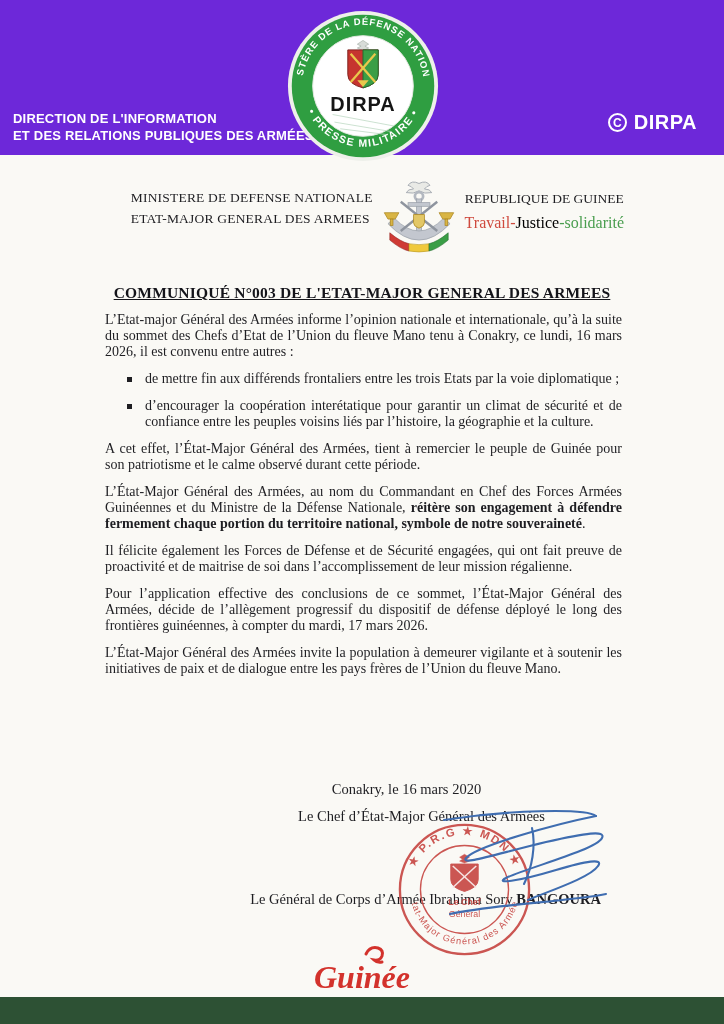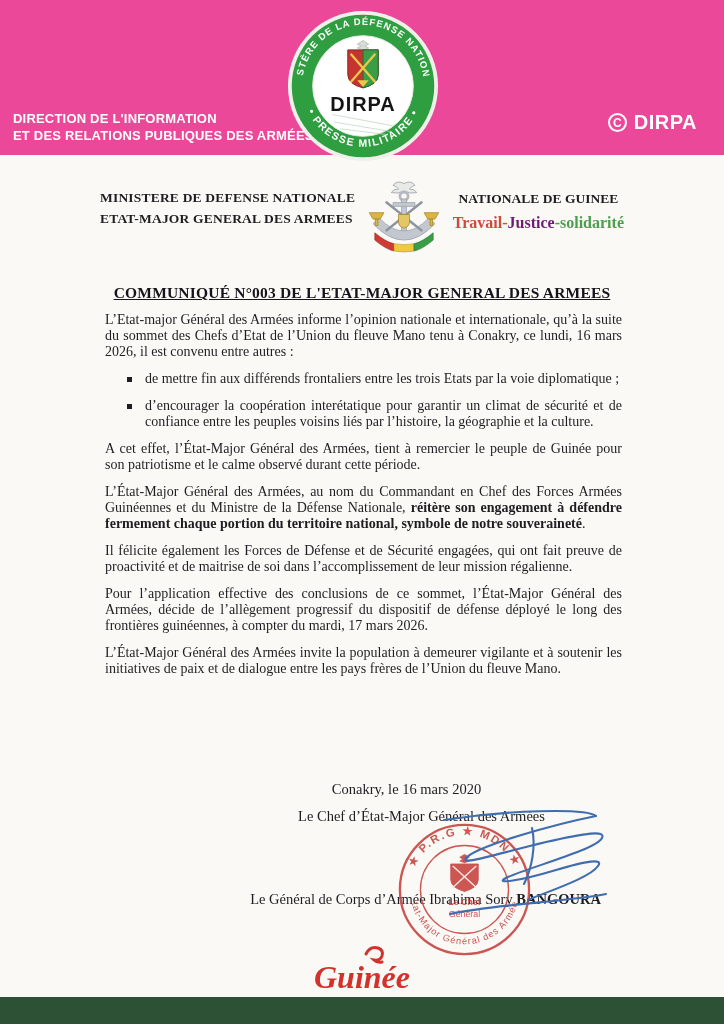--- a/index.html
+++ b/index.html
@@ -5,21 +5,21 @@
   * { margin:0; padding:0; box-sizing:border-box; }
   html,body { background:#e8e8e4; }
   .page {
     position:relative; width:724px; height:1024px; margin:0 auto;
     background:#faf9f5; overflow:hidden;
     font-family:"Liberation Serif", serif; color:#1e1e22;
   }
   
   .header-bar {
     position:absolute; top:0; left:0; width:724px; height:155px;
-    background:#ec4899;
+    background:#6d28d9;
   }
   .direction-label {
     position:absolute; left:13px; top:110px;
     color:#ffffff; font-family:"Liberation Sans", sans-serif;
     font-weight:bold; font-size:13px; line-height:1.32; letter-spacing:.2px;
   }
   .logo-wrap { position:absolute; left:287px; top:10px; width:152px; height:152px; z-index:4; }
   .copy-brand {
     position:absolute; right:27px; top:111px; display:flex; align-items:center; gap:7px;
     color:#fff; font-family:"Liberation Sans", sans-serif;
@@ -27,28 +27,28 @@
   .copy-circle {
     width:19px; height:19px; border:2px solid #fff; border-radius:50%;
     display:flex; align-items:center; justify-content:center;
     font-size:12px; font-weight:bold; line-height:1;
   }
   .copy-name { font-size:20px; font-weight:bold; letter-spacing:.5px; }
 
   
   .letterhead {
     position:absolute; top:182px; left:100px; width:524px;
-    display:flex; justify-content:space-between; align-items:flex-start;font-weight:bold;
+    display:flex; justify-content:flex-end; align-items:flex-start;
   }
   .ministry-block { font-size:13.5px; line-height:1.55; letter-spacing:.2px; padding-top:6px; }
   .coat-wrap { width:92px; height:84px; margin-top:-4px; }
   .republic-block { text-align:center; font-size:13.5px; line-height:1.6; padding-top:6px; }
   .motto span { font-size:16px; }
   .motto-1 { color:#cf4a3e; }
-  .motto-2 { color:#701a75; }
+  .motto-2 { color:#000000; }
   .motto-3 { color:#4a9e4f; }
 
   
   .communique-title {
     position:absolute; top:284px; left:0; width:724px; text-align:center;
     font-size:15.5px; font-weight:bold; text-decoration:underline;
     letter-spacing:.2px; color:#14141a;
   }
 
   
@@ -174,21 +174,21 @@
 
         <g stroke-width=".6">
           <path d="M18 60 Q30 70 39 72 L39 80 Q30 78 18 68 Z" fill="#cf3a34" stroke="#8e1f1b"></path>
           <path d="M39 72 Q50 74 61 72 L61 80 Q50 82 39 80 Z" fill="#f0c93c" stroke="#b08f14"></path>
           <path d="M61 72 Q70 70 82 60 L82 68 Q70 78 61 80 Z" fill="#3a9e46" stroke="#1f6b2a"></path>
         </g>
       </svg>
     </div>
 
     <div class="republic-block">
-      <div>NATIONALE DE GUINEE</div>
+      <div>REPUBLIQUE DE GUINEE</div>
       <div class="motto">
         <span class="motto-1">Travail-</span><span class="motto-2">Justice</span><span class="motto-3">-solidarité</span>
       </div>
     </div>
   </div>
 
   <div class="communique-title">COMMUNIQUÉ N°003 DE L'ETAT-MAJOR GENERAL DES ARMEES</div>
 
   <div class="doc-body">
     <p>L’Etat-major Général des Armées informe l’opinion nationale et internationale, qu’à la suite du sommet des Chefs d’Etat de l’Union du fleuve Mano tenu à Conakry, ce lundi, 16 mars 2026, il est convenu entre autres :</p>

